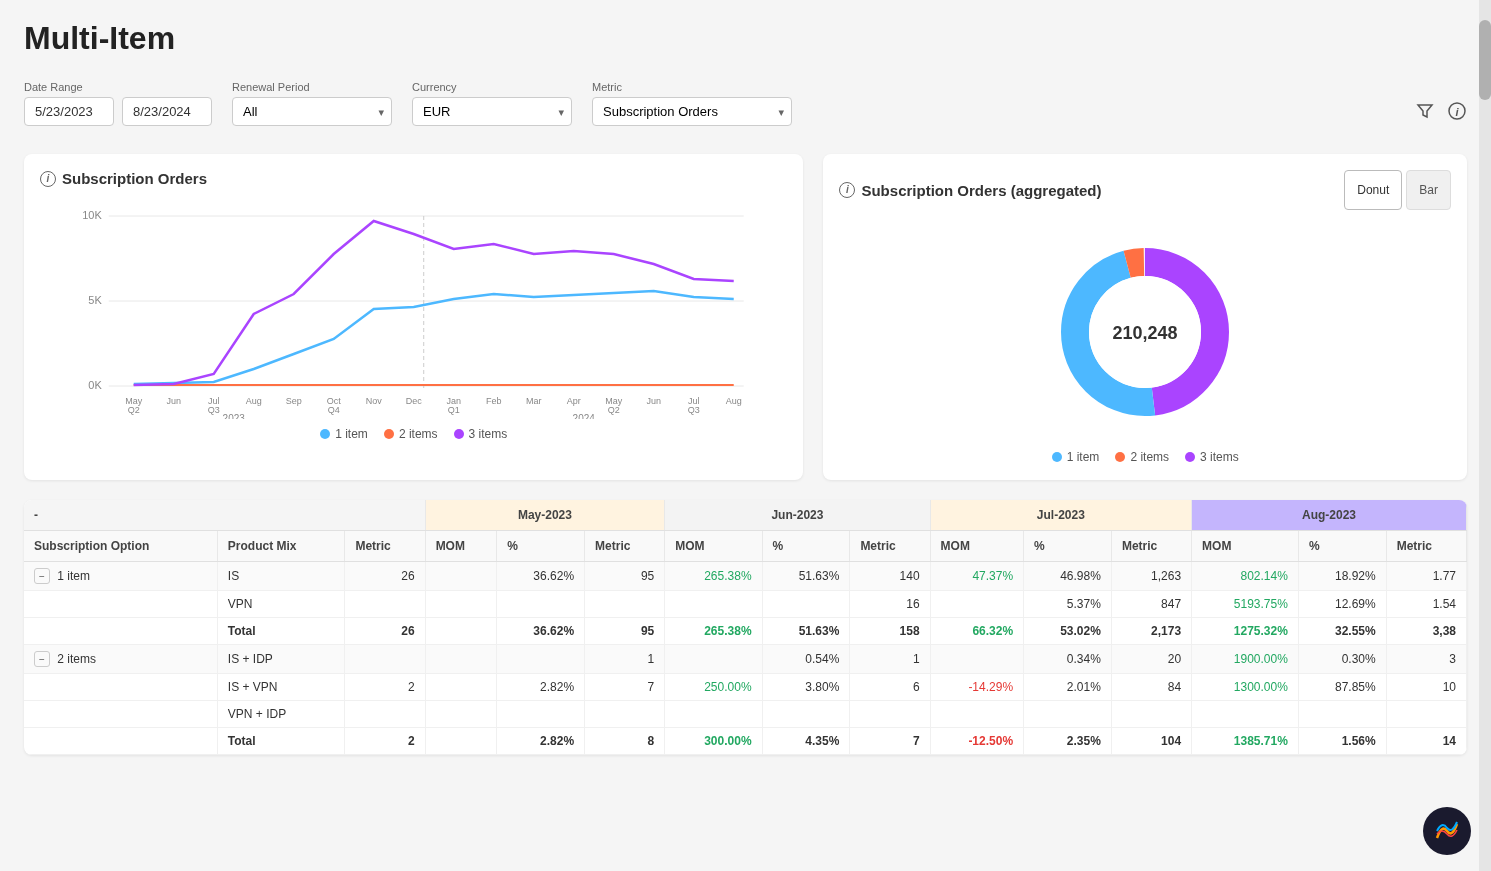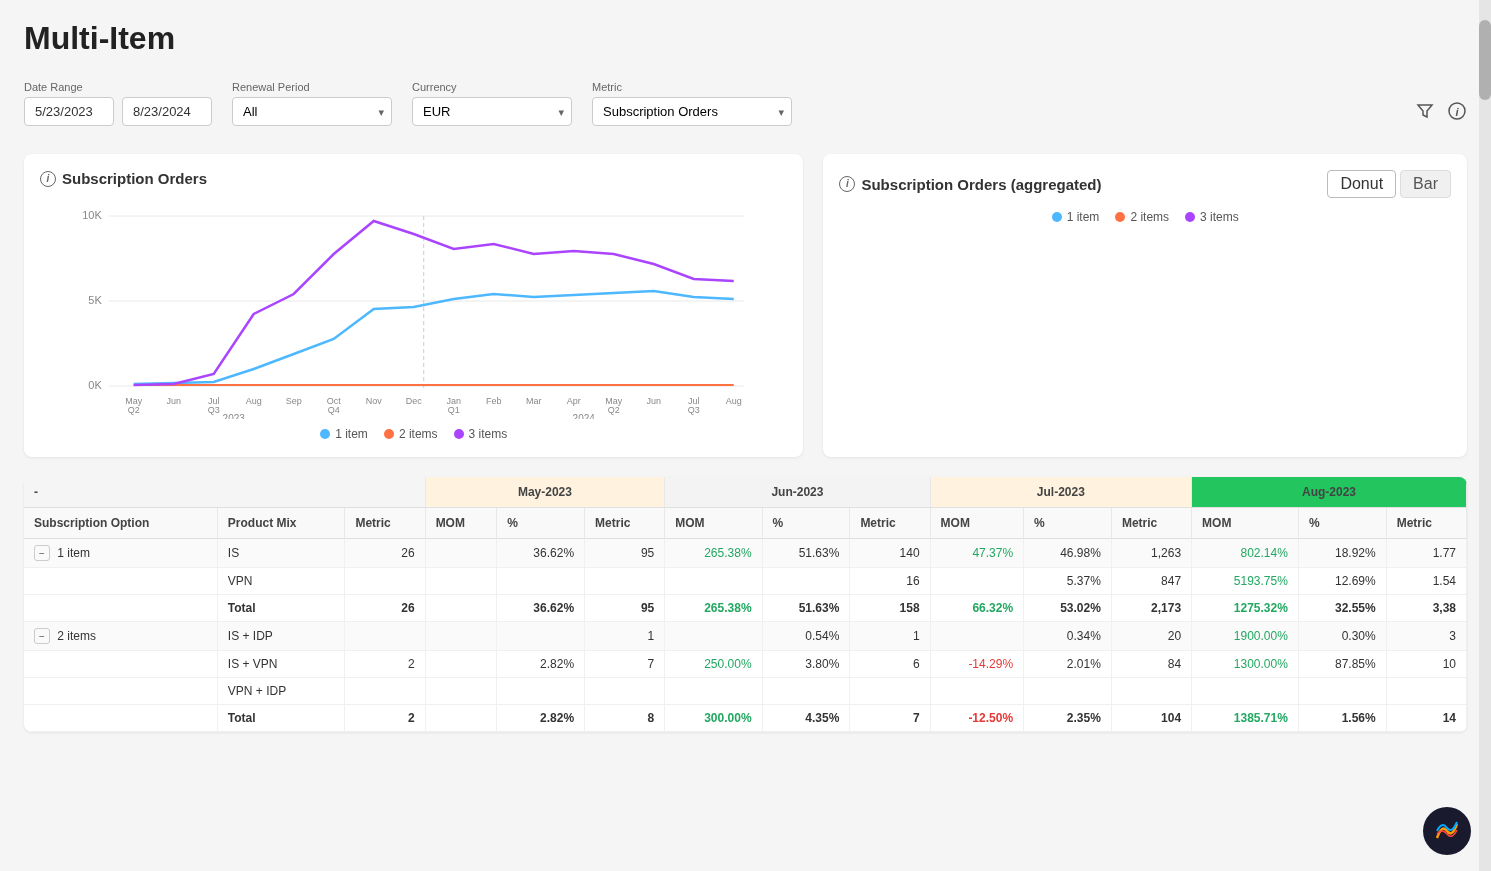--- a/index.html
+++ b/index.html
@@ -19,21 +19,21 @@
     .select-wrapper::after { content: '▾'; position: absolute; right: 8px; top: 50%; transform: translateY(-50%); pointer-events: none; color: #666; font-size: 11px; }
     .filter-icons { display: flex; gap: 12px; align-items: center; margin-left: auto; }
     .icon-btn { background: none; border: none; cursor: pointer; font-size: 18px; color: #555; }
 
     .charts-row { display: flex; gap: 20px; margin-bottom: 20px; }
 
     .chart-panel { background: #fff; border-radius: 8px; padding: 16px; flex: 1; box-shadow: 0 1px 3px rgba(0,0,0,0.08); }
     .chart-header { display: flex; align-items: center; gap: 6px; margin-bottom: 12px; }
     .chart-title { font-size: 15px; font-weight: 600; color: #333; }
     .chart-tabs { display: flex; gap: 4px; margin-left: auto; }
-    .chart-tab { background: #f0f0f0; border: 1px solid #ddd; border-radius: 4px; padding: 4px 12px; cursor: pointer; font-size: 16px; color: #555; }
+    .chart-tab { background: #f0f0f0; border: 1px solid #ddd; border-radius: 4px; padding: 12px 12px; cursor: pointer; font-size: 12px; color: #555; }
     .chart-tab.active { background: #fff; border-color: #bbb; color: #333; font-weight: 500; }
 
     .line-chart-area { height: 220px; position: relative; }
     svg.line-chart { width: 100%; height: 100%; }
 
     .chart-legend { display: flex; gap: 16px; justify-content: center; margin-top: 8px; }
     .legend-item { display: flex; align-items: center; gap: 5px; font-size: 12px; color: #555; }
     .legend-dot { width: 10px; height: 10px; border-radius: 50%; display: inline-block; }
 
     .donut-area { display: flex; justify-content: center; align-items: center; height: 220px; }
@@ -186,20 +186,34 @@
 
     <div class="chart-panel" style="flex:0.9;">
       <div class="chart-header">
         <span class="info-icon">i</span>
         <span class="chart-title">Subscription Orders (aggregated)</span>
         <div class="chart-tabs">
           <button class="chart-tab active">Donut</button>
           <button class="chart-tab">Bar</button>
         </div>
       </div>
+      <div class="donut-area">
+        <div class="donut-container">
+          <svg width="200" height="200" viewBox="0 0 200 200">
+
+            <circle cx="100" cy="100" r="70" fill="none" stroke="#aa44ff" stroke-width="28" stroke-dasharray="211 228" stroke-dashoffset="0" transform="rotate(-90 100 100)"></circle>
+
+            <circle cx="100" cy="100" r="70" fill="none" stroke="#4db8ff" stroke-width="28" stroke-dasharray="210 229" stroke-dashoffset="-211" transform="rotate(-90 100 100)"></circle>
+
+            <circle cx="100" cy="100" r="70" fill="none" stroke="#ff7043" stroke-width="28" stroke-dasharray="17 422" stroke-dashoffset="-421" transform="rotate(-90 100 100)"></circle>
+            <circle cx="100" cy="100" r="56" fill="white"></circle>
+            <text x="100" y="107" text-anchor="middle" font-size="18" font-weight="700" fill="#333">210,248</text>
+          </svg>
+        </div>
+      </div>
       <div class="chart-legend">
         <div class="legend-item">
           <span class="legend-dot" style="background:#4db8ff;"></span>
           <span>1 item</span>
         </div>
         <div class="legend-item">
           <span class="legend-dot" style="background:#ff7043;"></span>
           <span>2 items</span>
         </div>
         <div class="legend-item">
@@ -211,21 +225,21 @@
   </div>
 
   <div class="table-panel">
     <table>
       <thead>
         <tr class="th-group">
           <th colspan="3">-</th>
           <th colspan="3" class="center" style="background:#fff3e0;">May-2023</th>
           <th colspan="3" class="center" style="background:#f3f3f3;">Jun-2023</th>
           <th colspan="3" class="center" style="background:#fff3e0;">Jul-2023</th>
-          <th colspan="4" class="center" style="background:#22c55e;">Aug-2023</th>
+          <th colspan="4" class="center" style="background:#c4b5fd;">Aug-2023</th>
         </tr>
         <tr>
           <th>Subscription Option</th>
           <th>Product Mix</th>
           <th>Metric</th>
           <th>MOM</th>
           <th>%</th>
           <th>Metric</th>
           <th>MOM</th>
           <th>%</th>

